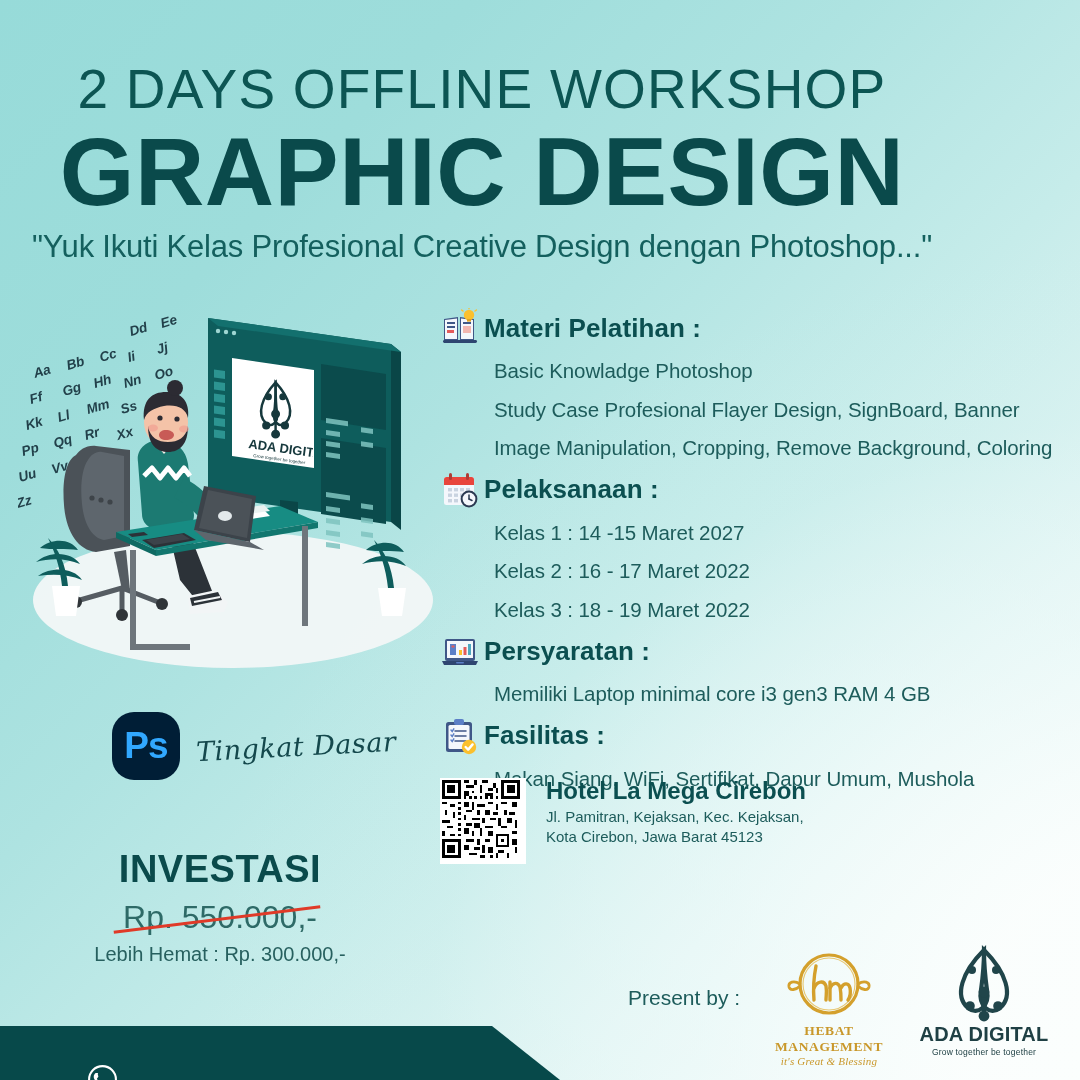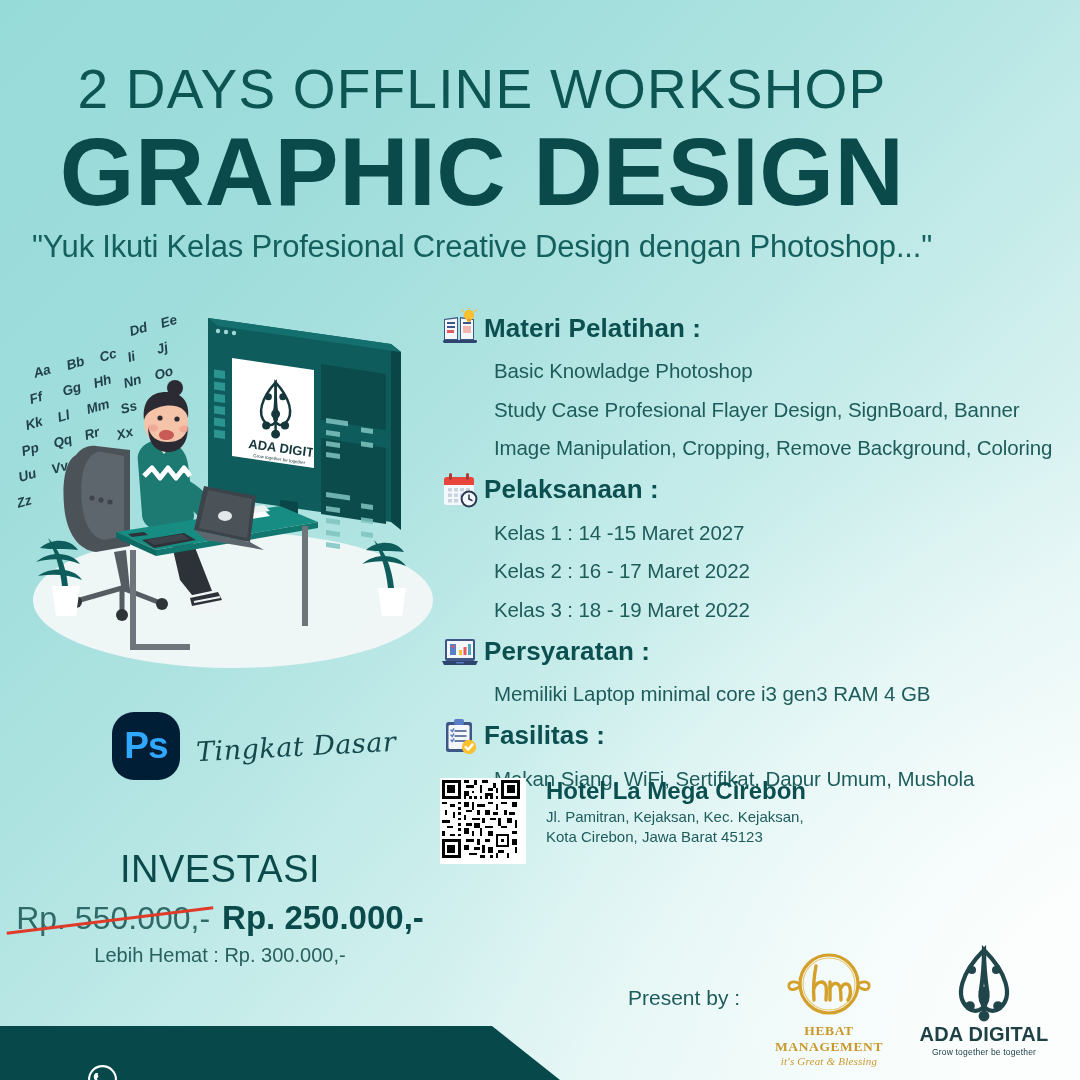--- a/index.html
+++ b/index.html
@@ -43,21 +43,21 @@
     color:#31A8FF;font-size:37px;font-weight:bold;letter-spacing:-1px;
   }
   .ps-script{
     font-family:"DejaVu Serif", serif;font-style:italic;
     font-size:27px;color:#14484C;letter-spacing:0.5px;
     transform:rotate(-3deg);
   }
 
   
   .invest{position:absolute;left:0;top:848px;width:440px;text-align:center;}
-  .invest-title{font-size:38px;font-weight:normal;color:#0A4A4B;letter-spacing:0.5px;}
+  .invest-title{font-size:38px;font-weight:bold;color:#0A4A4B;letter-spacing:0.5px;}
   .price-row{margin-top:8px;display:flex;align-items:baseline;justify-content:center;gap:12px;}
   .price-old{position:relative;font-size:32px;color:#2E6A67;white-space:nowrap;}
   .price-old .strike{
     position:absolute;left:-10px;right:-4px;top:52%;height:3px;background:#E03A28;
     transform:rotate(-7deg);transform-origin:center;
   }
   .price-new{font-size:33px;font-weight:bold;color:#0A4A4B;white-space:nowrap;}
   .price-save{margin-top:7px;font-size:20px;color:#27605F;}
 
   
@@ -294,21 +294,20 @@
     <div class="ps-script">Tingkat Dasar</div>
   </div>
 
   <div class="invest">
     <div class="invest-title">INVESTASI</div>
     <div class="price-row">
       <div class="price-old">
         <span>Rp. 550.000,-</span>
         <span class="strike"></span>
       </div>
-      <div class="price-new">Rp. 250.000,-</div>
     </div>
     <div class="price-save">Lebih Hemat : Rp. 300.000,-</div>
   </div>
 
   <div class="content">
 
     <div class="block">
       <div class="blk-head">
         <div class="blk-icon">
           <svg viewBox="0 0 40 40" width="40" height="40">

